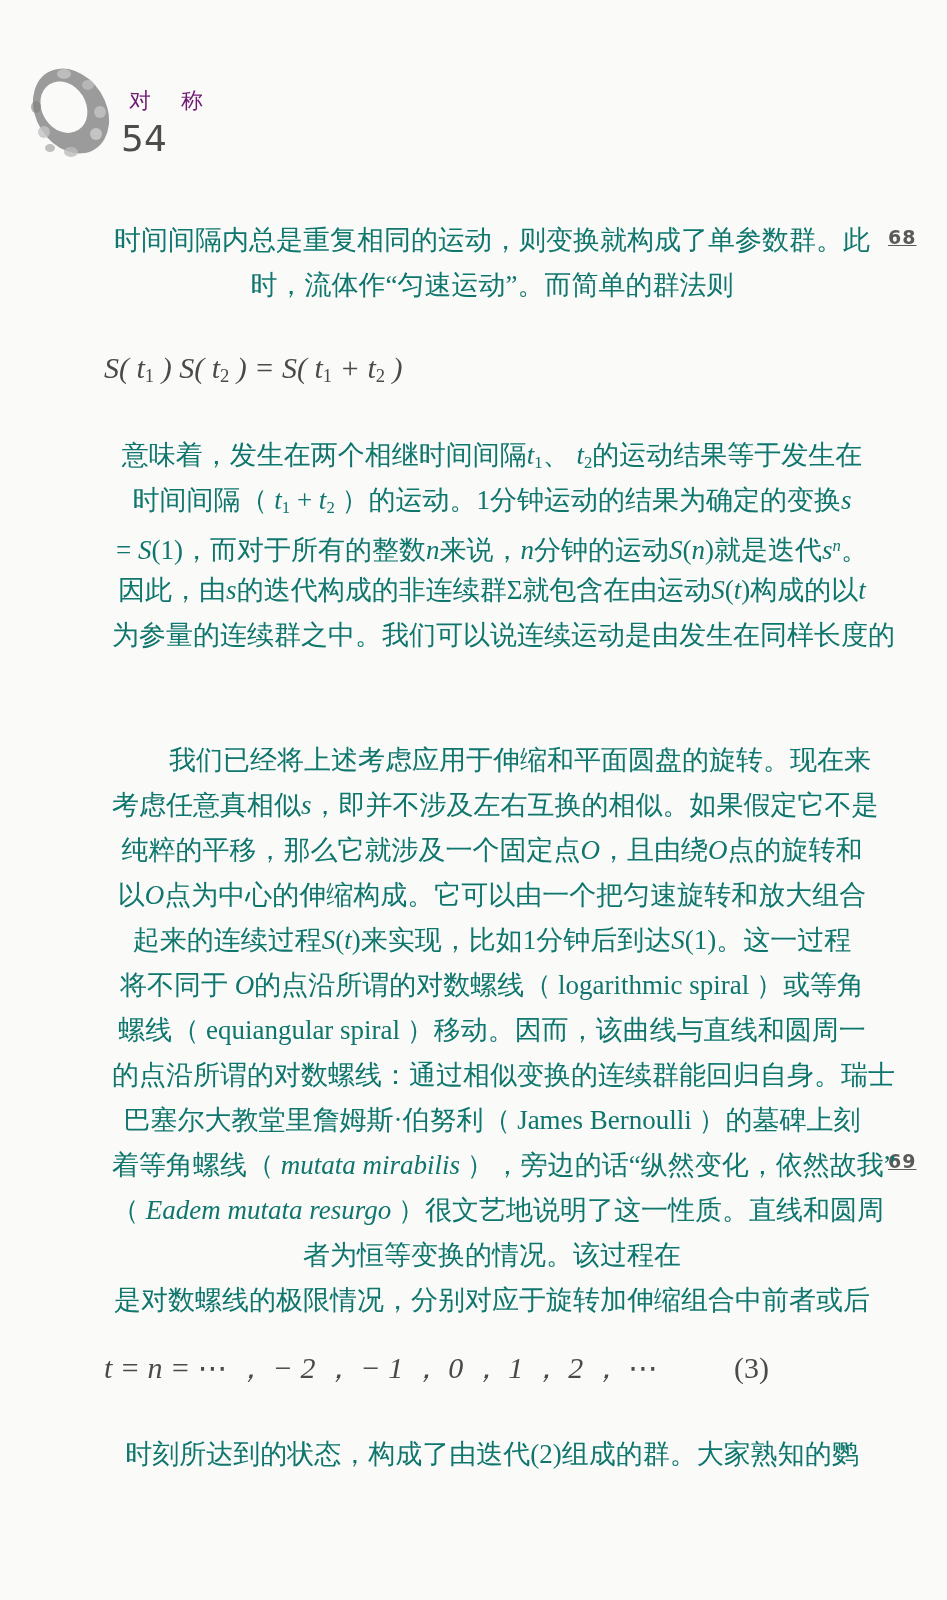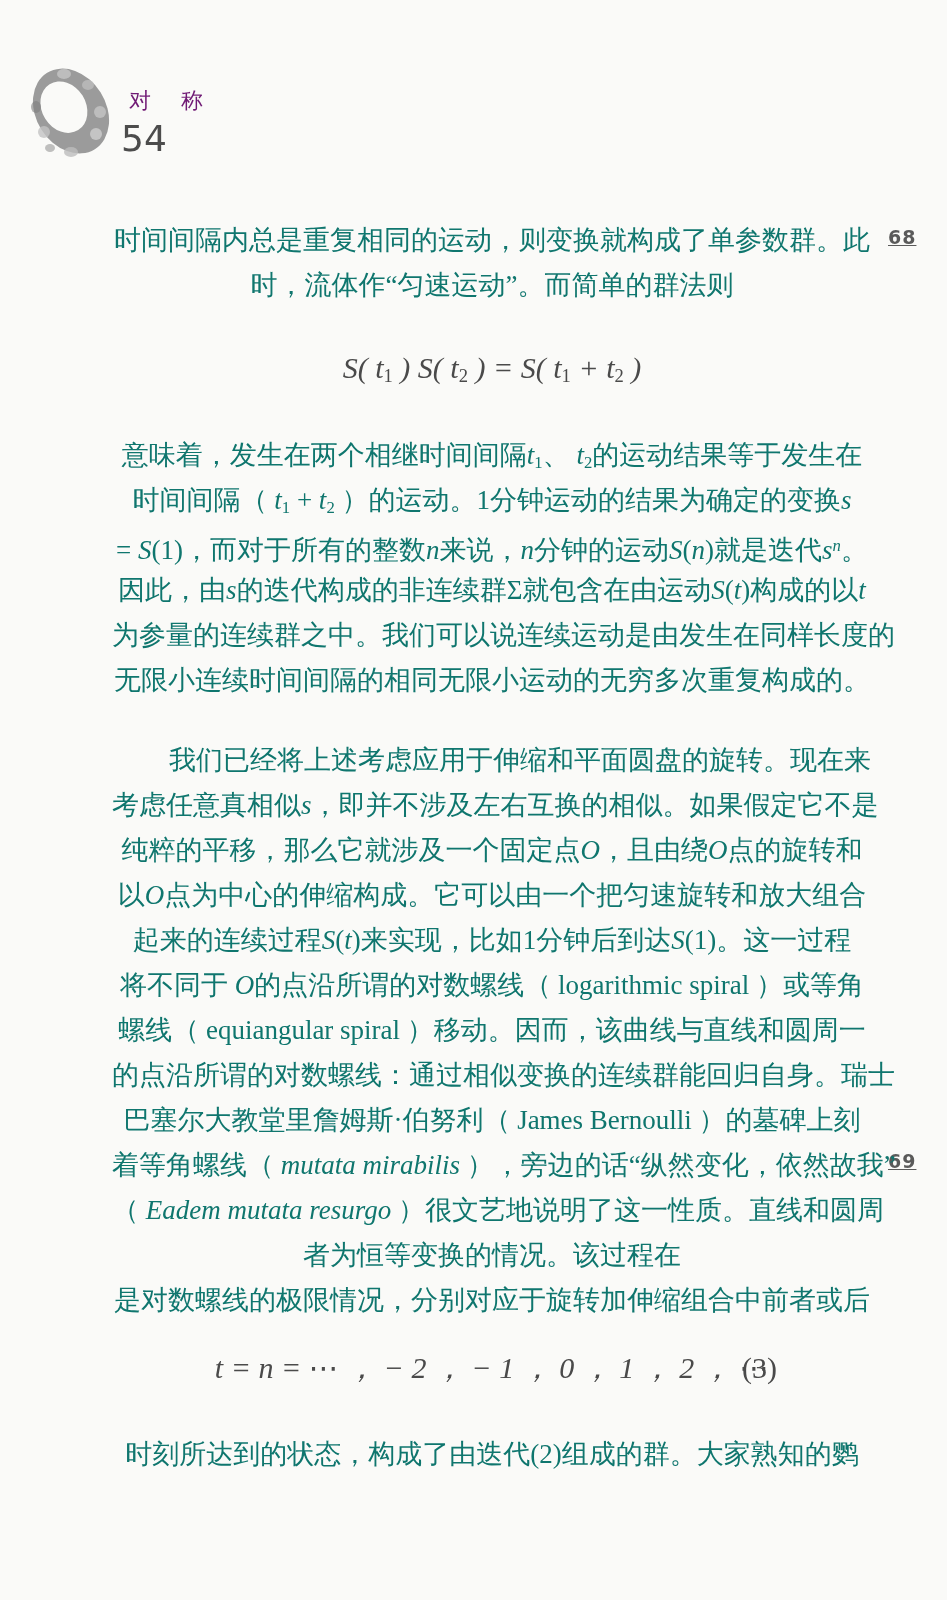--- a/index.html
+++ b/index.html
@@ -30,22 +30,22 @@
     font-size:27px;white-space:nowrap;
     color:#0f766e;
     text-align:center;
   }
   .line.indent{text-indent:56px;}
   i{font-family:"Liberation Serif","DejaVu Serif",serif;font-style:italic;}
   sub{font-size:0.62em;vertical-align:-0.22em;font-style:normal;}
   sup{font-size:0.62em;vertical-align:0.5em;font-style:italic;}
   
   .formula{
-    position:absolute;left:112px;width:760px;height:60px;line-height:60px;
-    text-align:center;font-size:30px;font-style:italic;
+    position:absolute;left:104px;width:760px;height:60px;line-height:60px;
+    text-align:left;font-size:30px;font-style:italic;
     font-family:"Liberation Serif","DejaVu Serif","DejaVu Sans",serif;
     color:#4a4a4a;white-space:nowrap;
   }
   .formula i{font-style:italic;}
   .formula .eqlabel{
     position:absolute;right:95px;top:0;
     font-style:normal;font-size:30px;color:#4a4a4a;
   }
   
   .margin-note{
@@ -95,21 +95,20 @@
   </div>
 
   <div class="formula pos-f1"><i>S</i>( <i>t</i><sub>1</sub> ) <i>S</i>( <i>t</i><sub>2</sub> ) = <i>S</i>( <i>t</i><sub>1</sub> + <i>t</i><sub>2</sub> )</div>
 
   <div class="para pos-p2">
     <div class="line">意味着，发生在两个相继时间间隔<i>t</i><sub>1</sub>、 <i>t</i><sub>2</sub>的运动结果等于发生在</div>
     <div class="line">时间间隔（ <i>t</i><sub>1</sub> + <i>t</i><sub>2</sub> ）的运动。1分钟运动的结果为确定的变换<i>s</i></div>
     <div class="line">= <i>S</i>(1)，而对于所有的整数<i>n</i>来说，<i>n</i>分钟的运动<i>S</i>(<i>n</i>)就是迭代<i>s</i><sup>n</sup>。</div>
     <div class="line">因此，由<i>s</i>的迭代构成的非连续群Σ就包含在由运动<i>S</i>(<i>t</i>)构成的以<i>t</i></div>
     <div class="line">为参量的连续群之中。我们可以说连续运动是由发生在同样长度的</div>
-    <div class="line">无限小连续时间间隔的相同无限小运动的无穷多次重复构成的。</div>
   </div>
 
   <div class="para pos-p3">
     <div class="line indent">我们已经将上述考虑应用于伸缩和平面圆盘的旋转。现在来</div>
     <div class="line">考虑任意真相似<i>s</i>，即并不涉及左右互换的相似。如果假定它不是</div>
     <div class="line">纯粹的平移，那么它就涉及一个固定点<i>O</i>，且由绕<i>O</i>点的旋转和</div>
     <div class="line">以<i>O</i>点为中心的伸缩构成。它可以由一个把匀速旋转和放大组合</div>
     <div class="line">起来的连续过程<i>S</i>(<i>t</i>)来实现，比如1分钟后到达<i>S</i>(1)。这一过程</div>
     <div class="line">将不同于 <i>O</i>的点沿所谓的对数螺线（ logarithmic spiral ）或等角</div>
     <div class="line">螺线（ equiangular spiral ）移动。因而，该曲线与直线和圆周一</div>

